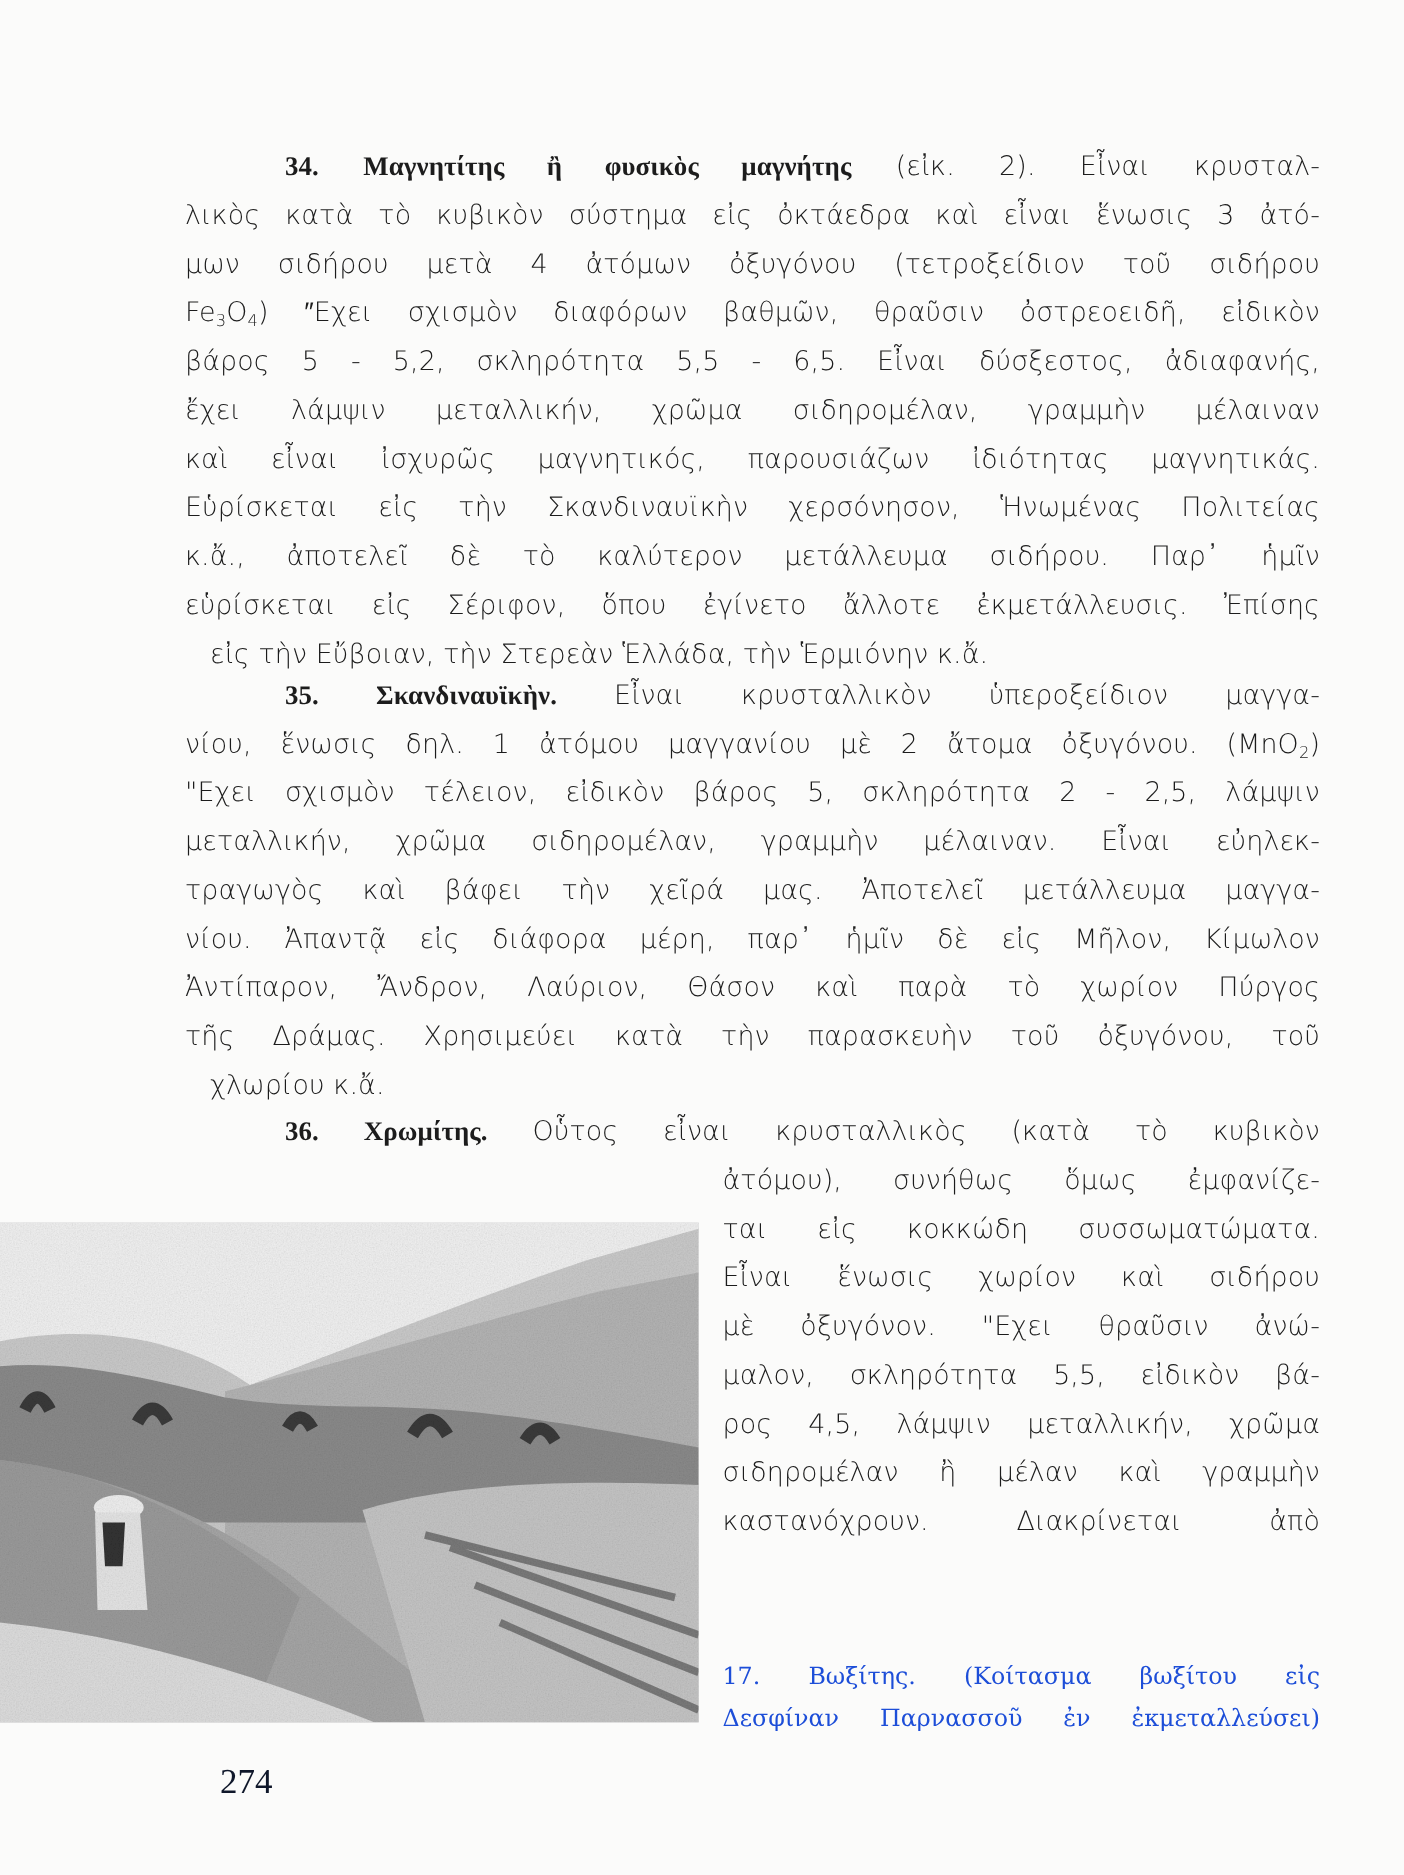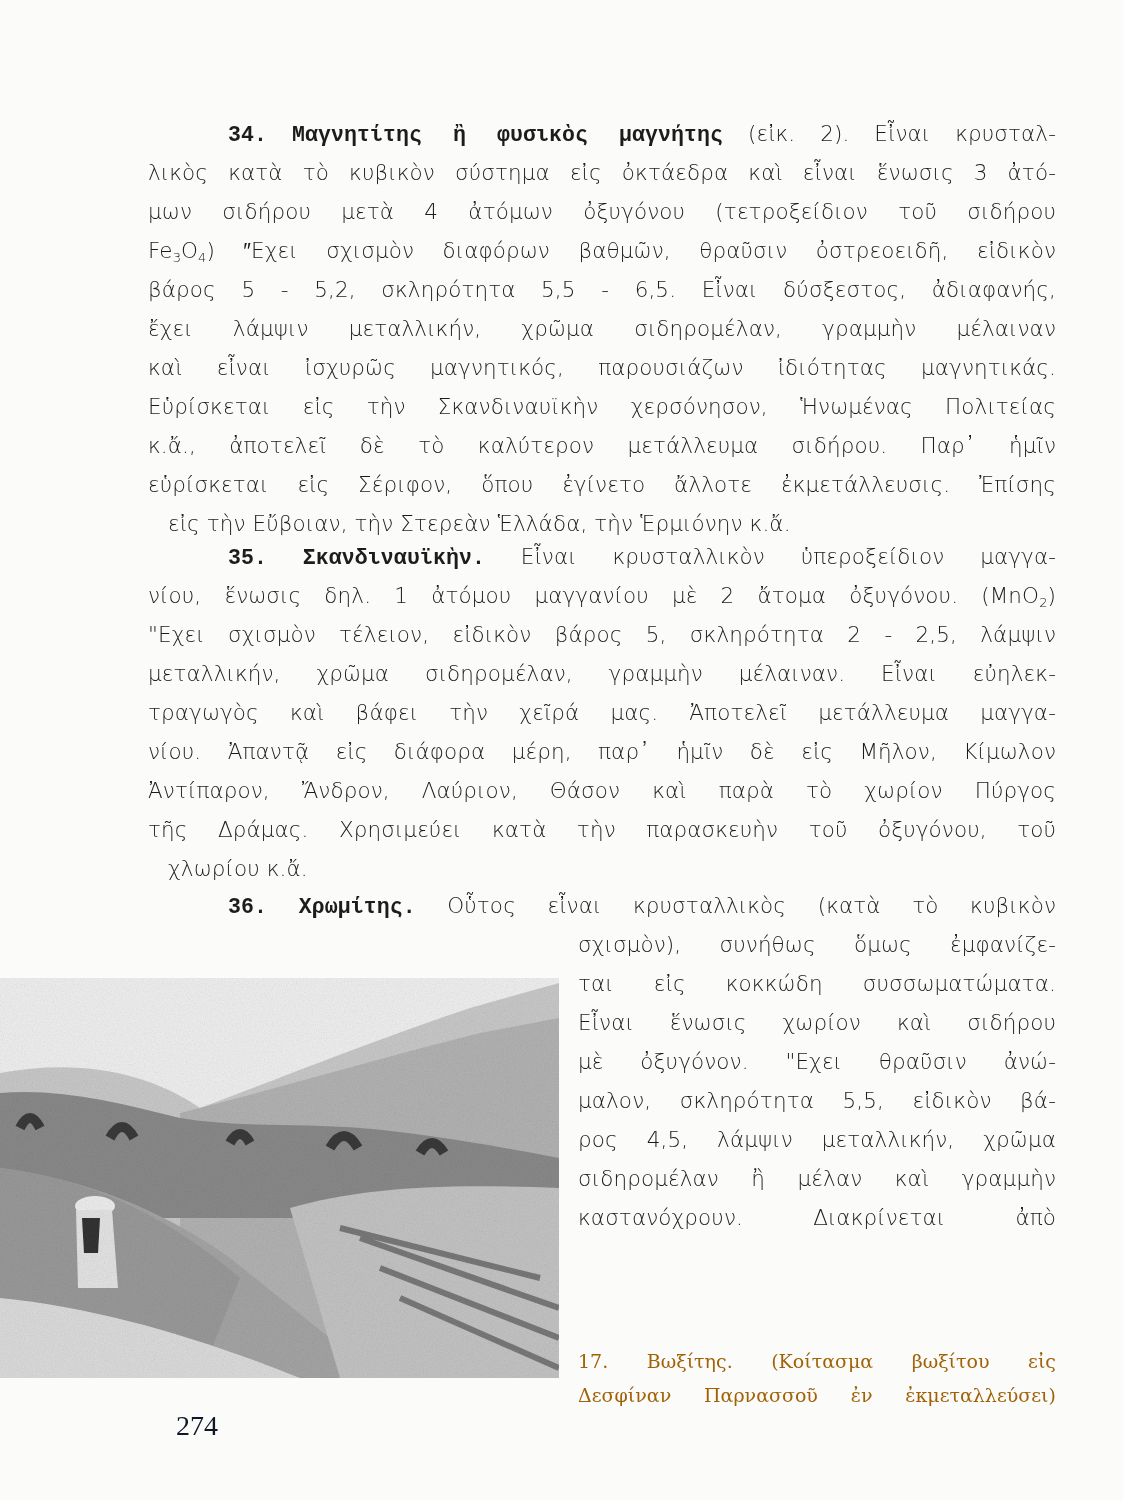--- a/index.html
+++ b/index.html
@@ -11,33 +11,33 @@
   .line {
     position: absolute; left: 148px; width: 908px;
     font-size: 21.5px; line-height: 39px; height: 39px;
     white-space: nowrap; text-align: justify; text-align-last: justify;
     font-weight: 300; letter-spacing: 0.1px;
   }
   .line.last { text-align-last: left; margin-left: 20px; }
   .line.indent { left: 228px; width: 828px; }
   .line.narrow { left: 578px; width: 478px; }
   .heading-num, .heading-title {
-    font-family: Liberation Mono, monospace; font-weight: bold;
+    font-family: Liberation Serif, serif; font-weight: bold;
   }
   .sub { font-size: 13px; vertical-align: -4px; }
   .photo {
     position: absolute; left: 0; top: 978px; width: 559px; height: 400px;
     overflow: hidden; background: #d9d9d9;
   }
   .photo svg { display: block; width: 100%; height: 100%; }
   .caption {
     position: absolute; left: 578px; width: 478px;
     font-family: "DejaVu Serif", serif; font-size: 19px; line-height: 34px;
-    color: #a16207; white-space: nowrap;
-    text-align: justify; text-align-last: justify; margin-top: 20px;
+    color: #1d4ed8; white-space: nowrap;
+    text-align: justify; text-align-last: justify;
   }
   .page-number {
     position: absolute; left: 176px; top: 1410px;
     font-family: "Liberation Serif", serif; font-size: 28px; color: #0f172a;
   }
 </style>
 </head>
 <body>
 
 <div class="line indent" style="top:114px">
@@ -72,21 +72,21 @@
 <div class="line" style="top:732px">νίου. Ἀπαντᾷ εἰς διάφορα μέρη, παρ᾿ ἡμῖν δὲ εἰς Μῆλον, Κίμωλον</div>
 <div class="line" style="top:771px">Ἀντίπαρον, Ἄνδρον, Λαύριον, Θάσον καὶ παρὰ τὸ χωρίον Πύργος</div>
 <div class="line" style="top:810px">τῆς Δράμας. Χρησιμεύει κατὰ τὴν παρασκευὴν τοῦ ὀξυγόνου, τοῦ</div>
 <div class="line last" style="top:849px">χλωρίου κ.ἄ.</div>
 
 <div class="line indent" style="top:886px">
   <span class="heading-num">36.</span>
   <span class="heading-title">Χρωμίτης.</span>
   <span>Οὗτος εἶναι κρυσταλλικὸς (κατὰ τὸ κυβικὸν</span>
 </div>
-<div class="line narrow" style="top:925px">σχισμὸν), συνήθως ὅμως ἐμφανίζε-</div>
+<div class="line narrow" style="top:925px">ἀτόμου), συνήθως ὅμως ἐμφανίζε-</div>
 <div class="line narrow" style="top:964px">ται εἰς κοκκώδη συσσωματώματα.</div>
 <div class="line narrow" style="top:1003px">Εἶναι ἕνωσις χωρίον καὶ σιδήρου</div>
 <div class="line narrow" style="top:1042px">μὲ ὀξυγόνον. "Εχει θραῦσιν ἀνώ-</div>
 <div class="line narrow" style="top:1081px">μαλον, σκληρότητα 5,5, εἰδικὸν βά-</div>
 <div class="line narrow" style="top:1120px">ρος 4,5, λάμψιν μεταλλικήν, χρῶμα</div>
 <div class="line narrow" style="top:1159px">σιδηρομέλαν ἢ μέλαν καὶ γραμμὴν</div>
 <div class="line narrow" style="top:1198px">καστανόχρουν. Διακρίνεται ἀπὸ</div>
 
 <div class="photo">
   <svg viewBox="0 0 559 400" preserveAspectRatio="none">

